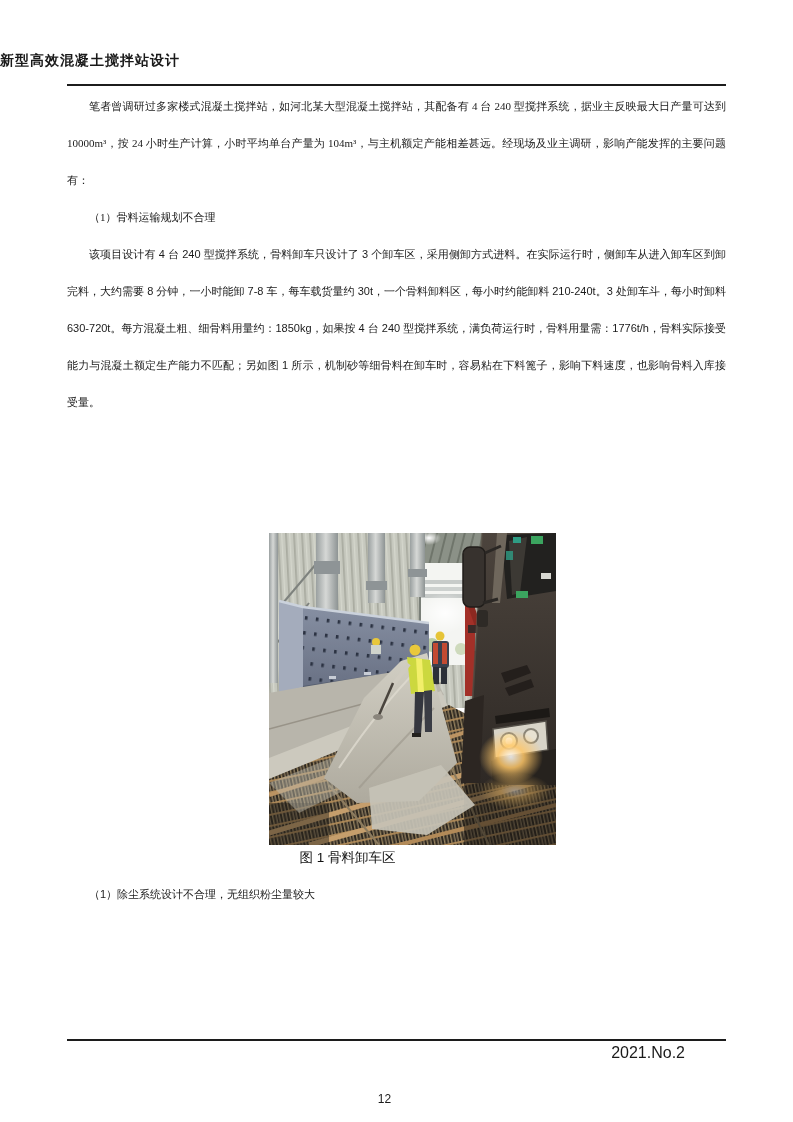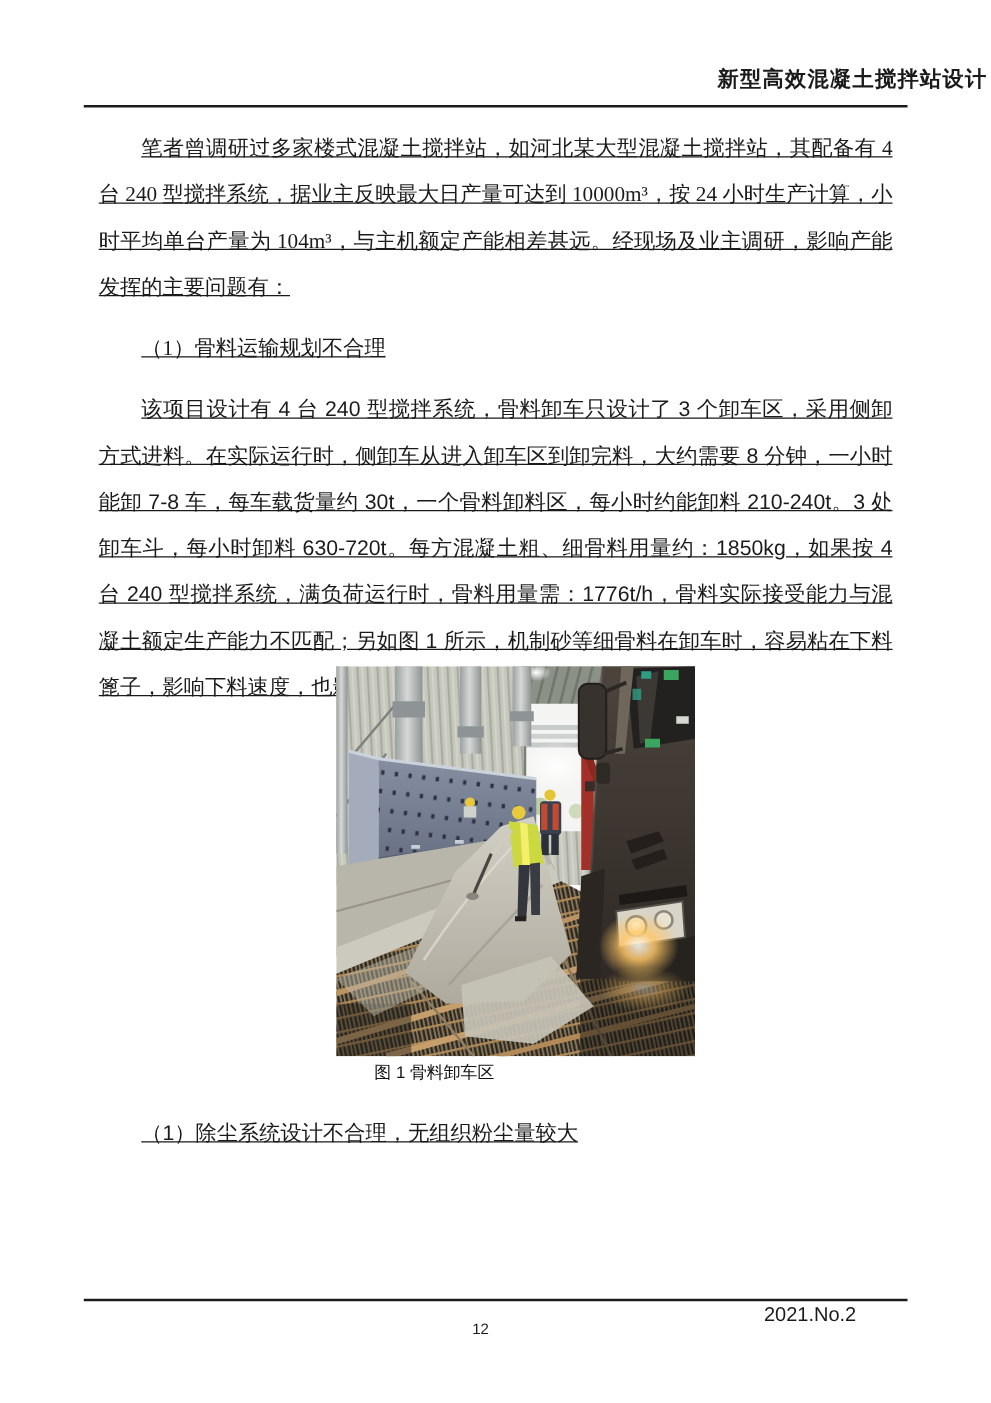--- a/index.html
+++ b/index.html
@@ -3,49 +3,49 @@
 <meta charset="utf-8">
 <style>
   html,body{margin:0;padding:0;}
   body{
     width:793px;height:1122px;position:relative;background:#ffffff;
     font-family:"Liberation Serif","DejaVu Serif",serif;
     color:#1a1a1a;overflow:hidden;
   }
   
   .header-title{
-    position:absolute;left:0;top:52px;width:790px;text-align:right;
-    font-size:17px;font-weight:bold;letter-spacing:1px;
+    position:absolute;left:0;top:52px;width:790px;text-align:left;
+    font-size:14px;font-weight:bold;letter-spacing:1px;
   }
   .rule{position:absolute;left:67px;width:659px;height:2px;background:#1c1c1c;}
   .rule-header{top:84px;}
   .rule-footer{top:1039px;}
   
   .text-block{position:absolute;left:67px;width:659px;}
   .block-1{top:88px;}
   .block-2{top:876px;}
   .text-block p{
-    margin:12px;font-size:17px;line-height:37px;
-    text-align:justify;text-indent:2em;text-decoration:underline;
+    margin:0;font-size:11px;line-height:37px;
+    text-align:justify;text-indent:2em;
   }
   p.no-justify{text-align:left;}
   
   p.latin-sans{font-family:"Liberation Sans","DejaVu Sans",serif;}
   
   .figure-photo{
     position:absolute;left:269px;top:533px;width:287px;height:312px;
     display:block;
   }
   .figure-caption{
     position:absolute;left:0;top:849px;width:695px;text-align:center;
     font-size:13.5px;font-family:"Liberation Sans",serif;color:#111;
   }
   
   .footer-page-number{
-    position:absolute;left:0;top:1056px;width:769px;text-align:center;
+    position:absolute;left:0;top:1092px;width:769px;text-align:center;
     font-size:12px;font-family:"Liberation Sans","DejaVu Sans",sans-serif;
   }
   .footer-issue{
     position:absolute;top:1044px;right:108px;
     font-size:16px;font-family:"Liberation Sans","DejaVu Sans",sans-serif;
   }
 </style>
 </head>
 <body>
 

